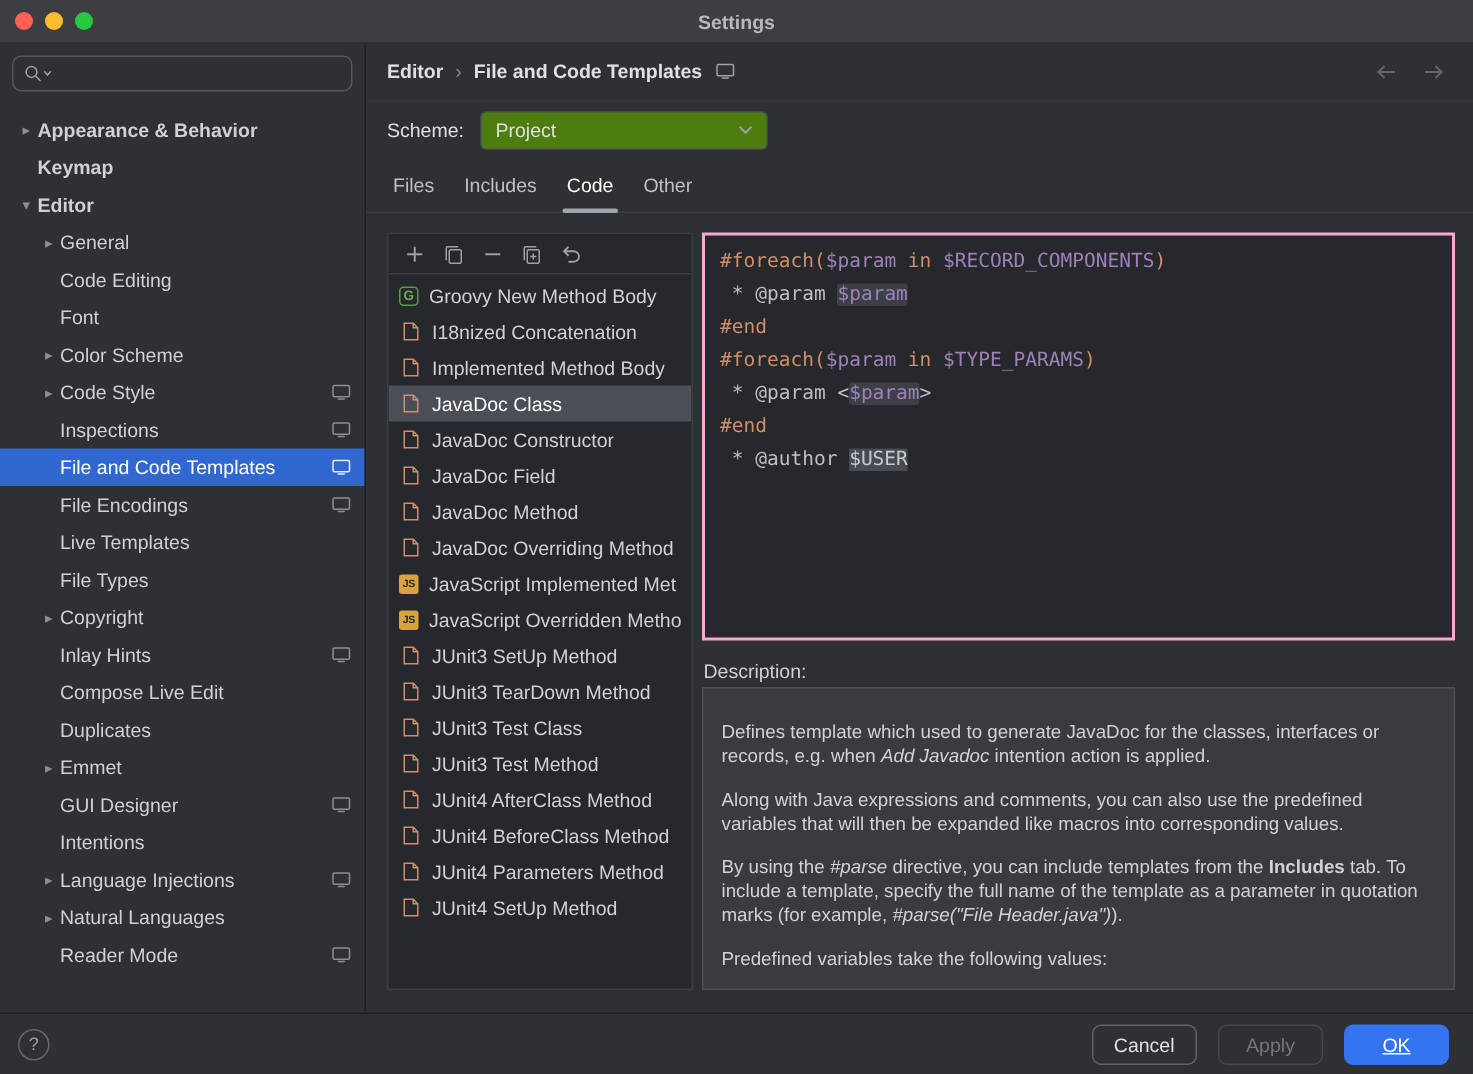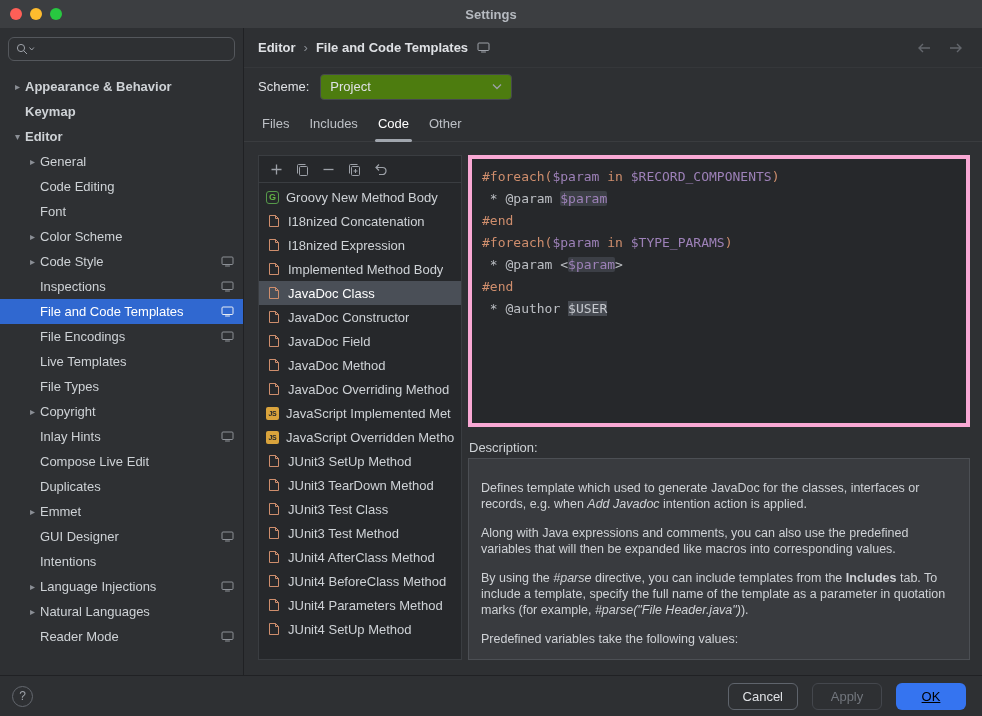--- a/index.html
+++ b/index.html
@@ -61,21 +61,21 @@
   .tpl-item { height:24px; display:flex; align-items:center; gap:7px; padding:0 7px; white-space:nowrap; color:#ced2d6; cursor:default; }
   .tpl-item.selected { background:var(--list-selection,#4a4f57); color:#fff; }
   .tpl-label { overflow:hidden; }
   .tpl-icon { width:15px; height:15px; flex:0 0 auto; display:flex; align-items:center; justify-content:center; }
   .tpl-icon-groovy { color:#62b543; border:1px solid #569a4a; border-radius:3px; width:13px; height:13px; font-size:9px; font-weight:700; }
   .tpl-icon-js { background:#d9a33c; color:#26282b; border-radius:2px; width:13px; height:13px; font-size:7px; font-weight:700; letter-spacing:-0.3px; }
   .tpl-icon-jsp { color:#cf8e6d; font-size:6.5px; font-weight:700; }
 
   
   .right-panel { flex:1; display:flex; flex-direction:column; min-width:0; }
-  .code-editor { height:272px; background:#26282b; border:4px solid #f9a8d4; padding:7px 0 0 10px; font-family:"DejaVu Sans Mono", monospace; font-size:13px; line-height:22px; overflow:hidden; flex:0 0 auto; }
+  .code-editor { height:272px; background:#26282b; border:2px solid #f9a8d4; padding:7px 0 0 10px; font-family:"DejaVu Sans Mono", monospace; font-size:13px; line-height:22px; overflow:hidden; flex:0 0 auto; }
   .code-line { white-space:pre; }
   .seg-kw { color:var(--keyword,#cf8e6d); }
   .seg-var { color:var(--variable,#9d81b8); }
   .seg-varh { color:var(--variable,#9d81b8); background:#3c3f46; border-radius:2px; }
   .seg-sel { color:#c6c9ce; background:#474b52; }
   .seg-plain { color:#bcbfc4; }
 
   .options-row { height:33px; display:flex; align-items:center; padding-left:16px; gap:40px; flex:0 0 auto; }
   .cb-row { display:flex; align-items:center; gap:8px; cursor:default; }
   .cb { width:17px; height:17px; border-radius:4px; flex:0 0 auto; display:flex; align-items:center; justify-content:center; }
@@ -91,21 +91,21 @@
   .desc-p em { font-style:italic; }
   .desc-p strong { font-weight:700; }
 
   
   .footer { height:41px; border-top:1px solid #202124; display:flex; align-items:center; padding:0 16px 0 12px; flex:0 0 auto; }
   .help-btn { width:21px; height:21px; border:1px solid #64686f; border-radius:50%; color:#9da1a8; display:flex; align-items:center; justify-content:center; font-size:12px; cursor:default; }
   .footer-buttons { margin-left:auto; display:flex; gap:14px; }
   .btn { min-width:70px; height:27px; border-radius:6px; display:flex; align-items:center; justify-content:center; padding:0 14px; cursor:default; }
   .btn.cancel { border:1px solid #5f646c; color:#dfe1e5; }
   .btn.apply { border:1px solid #44474d; color:#72767d; }
-  .btn.ok { background:var(--accent,#3574f0); color:#000000;text-decoration:underline; }
+  .btn.ok { background:var(--accent,#3574f0); color:#ffffff;text-decoration:underline; }
 </style>
 </head>
 <body>
 
 <div class="window">
   <div class="titlebar">
     <div class="traffic">
       <span class="tl close"></span>
       <span class="tl min"></span>
       <span class="tl zoom"></span>
@@ -360,29 +360,20 @@
                 </span>
                 <span class="tpl-label">I18nized Concatenation</span>
               </div>
               <div class="tpl-item">
                 <span class="tpl-icon tpl-icon-template">
                   <svg width="12" height="14" viewBox="0 0 12 14" fill="none">
                     <path d="M1.5 1.5h6l3 3v8h-9z" stroke="#cf8e6d"></path>
                     <path d="M7.5 1.5v3h3" stroke="#cf8e6d"></path>
                   </svg>
                 </span>
-                <span class="tpl-label">I18nized Expression</span>
-              </div>
-              <div class="tpl-item">
-                <span class="tpl-icon tpl-icon-template">
-                  <svg width="12" height="14" viewBox="0 0 12 14" fill="none">
-                    <path d="M1.5 1.5h6l3 3v8h-9z" stroke="#cf8e6d"></path>
-                    <path d="M7.5 1.5v3h3" stroke="#cf8e6d"></path>
-                  </svg>
-                </span>
                 <span class="tpl-label">Implemented Method Body</span>
               </div>
               <div class="tpl-item selected">
                 <span class="tpl-icon tpl-icon-template">
                   <svg width="12" height="14" viewBox="0 0 12 14" fill="none">
                     <path d="M1.5 1.5h6l3 3v8h-9z" stroke="#cf8e6d"></path>
                     <path d="M7.5 1.5v3h3" stroke="#cf8e6d"></path>
                   </svg>
                 </span>
                 <span class="tpl-label">JavaDoc Class</span>

